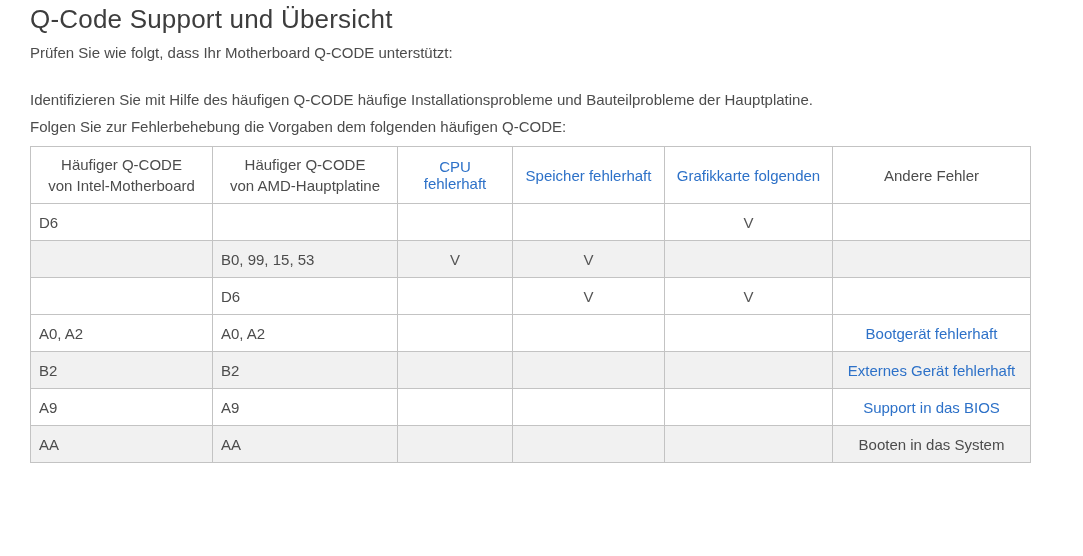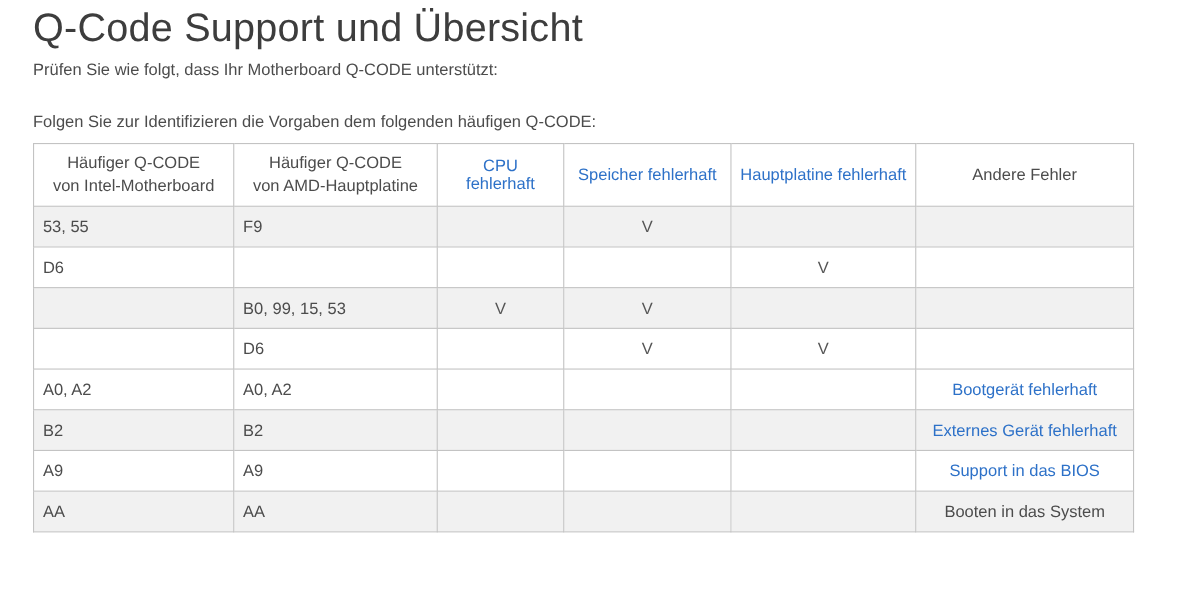--- a/index.html
+++ b/index.html
@@ -17,21 +17,21 @@
     height: 556px;
     overflow: hidden;
     font-family: "Liberation Sans", sans-serif;
     color: var(--text);
   }
   .page {
     padding: 4px 0 0 30px;
   }
   h1.page-title {
     margin: 0 0 8px 0;
-    font-size: 36px;
+    font-size: 26px;
     font-weight: 400;
     color: var(--title);
     letter-spacing: 0.2px;
   }
   p.para {
     margin: 0;
     font-size: 15px;
     line-height: 20px;
     color: var(--text);
   }
@@ -74,52 +74,45 @@
     text-decoration: none;
     cursor: pointer;
   }
 </style>
 </head>
 <body>
 
 <div class="page">
   <h1 class="page-title">Q-Code Support und Übersicht</h1>
   <p class="para para-1">Prüfen Sie wie folgt, dass Ihr Motherboard Q-CODE unterstützt:</p>
-  <p class="para para-3">Folgen Sie zur Identifizieren die Vorgaben dem folgenden häufigen Q-CODE:</p>
+  <p class="para para-2">Identifizieren Sie mit Hilfe des häufigen Q-CODE häufige Installationsprobleme und Bauteilprobleme der Hauptplatine.</p>
+  <p class="para para-3">Folgen Sie zur Fehlerbehebung die Vorgaben dem folgenden häufigen Q-CODE:</p>
 
   <table class="qcode-table">
     <colgroup>
         <col style="width: 182px;">
         <col style="width: 185px;">
         <col style="width: 115px;">
         <col style="width: 152px;">
         <col style="width: 168px;">
         <col style="width: 198px;">
       </colgroup>
     <thead>
       <tr>
         <th class="twoline">Häufiger Q-CODE
 von Intel-Motherboard</th>
         <th class="twoline">Häufiger Q-CODE
 von AMD-Hauptplatine</th>
         <th><a class="link" href="#">CPU fehlerhaft</a></th>
         <th><a class="link" href="#">Speicher fehlerhaft</a></th>
-        <th><a class="link" href="#">Hauptplatine fehlerhaft</a></th>
+        <th><a class="link" href="#">Grafikkarte folgenden</a></th>
         <th>Andere Fehler</th>
       </tr>
     </thead>
     <tbody>
-        <tr class="alt">
-          <td class="code-cell">53, 55</td>
-          <td class="code-cell">F9</td>
-          <td class="check-cell"></td>
-          <td class="check-cell">V</td>
-          <td class="check-cell"></td>
-          <td class="other-cell"></td>
-        </tr>
         <tr>
           <td class="code-cell">D6</td>
           <td class="code-cell"></td>
           <td class="check-cell"></td>
           <td class="check-cell"></td>
           <td class="check-cell">V</td>
           <td class="other-cell"></td>
         </tr>
         <tr class="alt">
           <td class="code-cell"></td>

